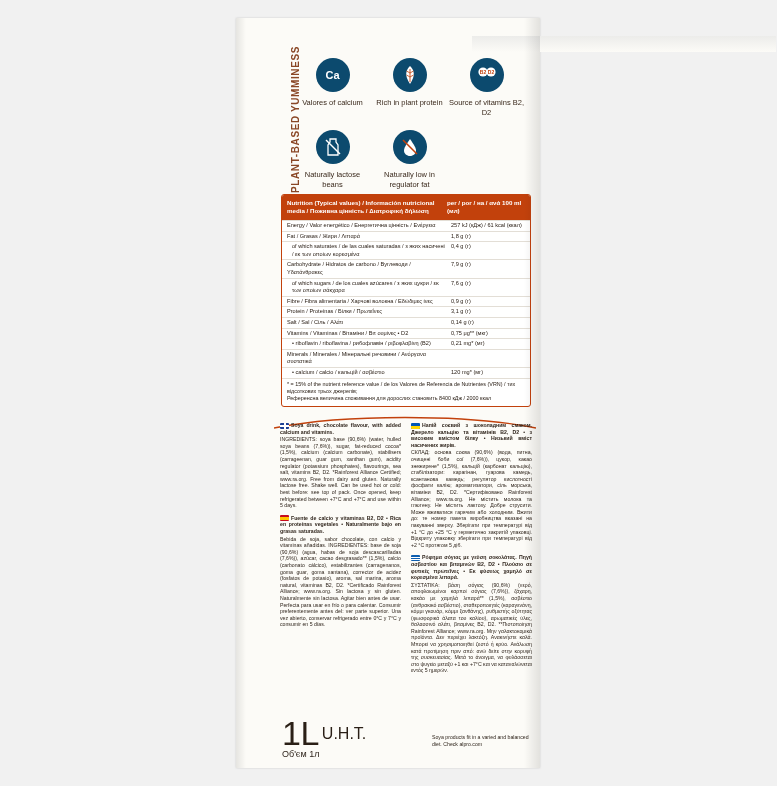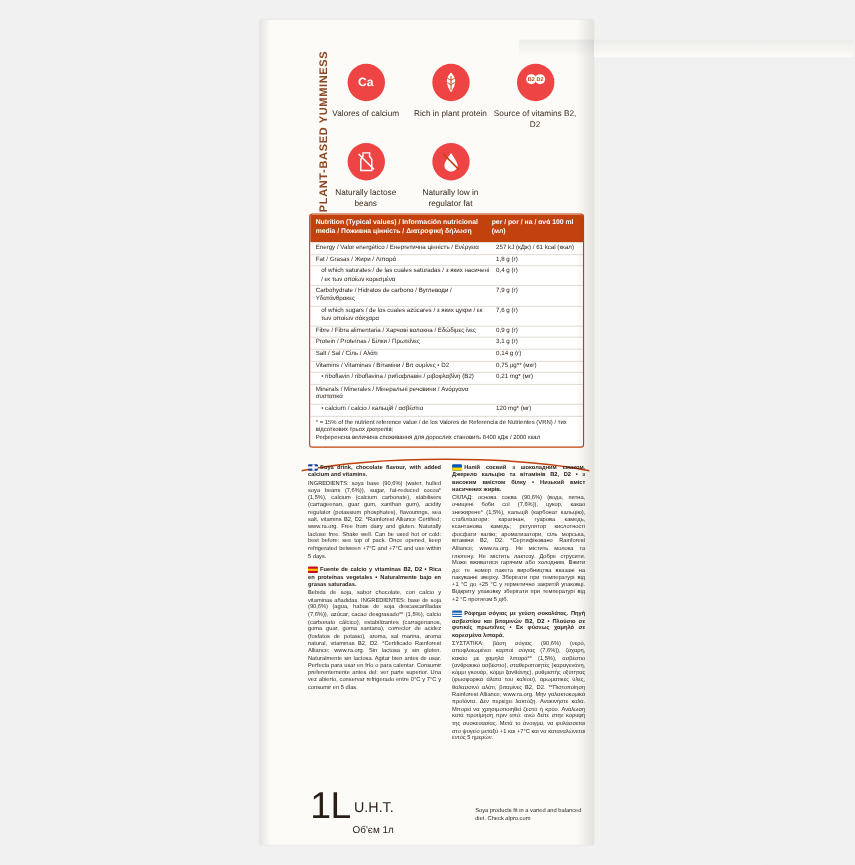--- a/index.html
+++ b/index.html
@@ -81,21 +81,21 @@
     margin-bottom: 12px;
   }
   .icon-cell {
     width: 77px;
     text-align: center;
   }
   .icon-circle {
     width: 34px;
     height: 34px;
     border-radius: 50%;
-    background: #ef4444;
+    background: #0c4a6e;
     margin: 0 auto 6px auto;
     position: relative;
     color: #fff;
     font-size: 11px;
     font-weight: bold;
     line-height: 34px;
   }
   .icon-circle svg { position: absolute; left: 7px; top: 7px; }
   .icon-label {
     font-size: 7.5px;
@@ -219,29 +219,28 @@
     top: 696px;
     color: #2a1f16;
   }
   .vol-main {
     font-size: 34px;
     font-weight: normal;
     letter-spacing: -0.5px;
     display: inline-block;
   }
   .vol-uht {
-    font-size: 13px;
+    font-size: 16px;
     display: inline-block;
     margin-left: 3px;
     vertical-align: 6px;
   }
   .vol-sub {
     font-size: 9px;
     margin-top: -4px;
-    text-align: right;
   }
   .footer-note {
     position: absolute;
     left: 196px;
     top: 716px;
     width: 98px;
     font-size: 5.2px;
     line-height: 7px;
     color: #2a1f16;
   }

